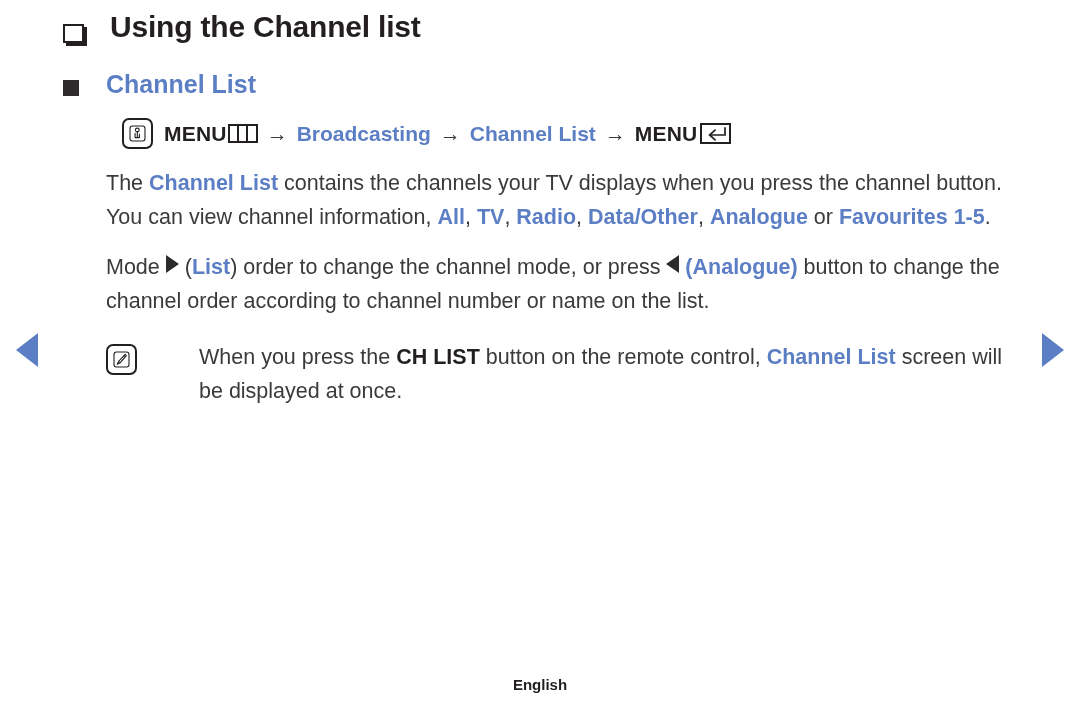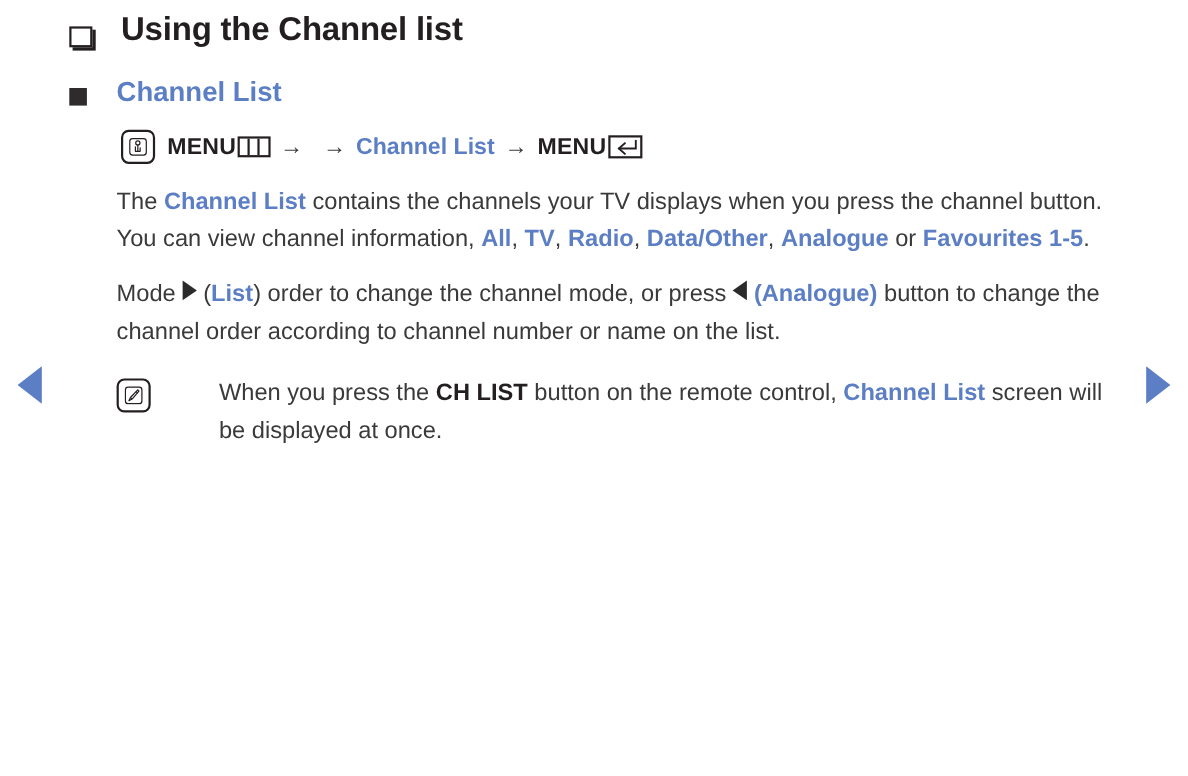--- a/index.html
+++ b/index.html
@@ -99,21 +99,21 @@
     margin-left: 44px;
     width: 916px;
   }
 
   
   .menu-path {
     display: flex;
     align-items: center;
     font-size: 21px;
     line-height: 1.2;
-    margin: 0 0 18px 4px;
+    margin: 0 0 18px 16px;
     white-space: nowrap;
   }
   .icon-oo {
     width: 27px;
     height: 27px;
     border: 2px solid #231f20;
     border-radius: 7px;
     margin-right: 11px;
     flex: 0 0 auto;
     display: flex;
@@ -270,20 +270,21 @@
         <span class="icon-oo">
           <svg width="17" height="17" viewBox="0 0 17 17">
             <rect x="1" y="1" width="15" height="15" rx="2.5" fill="none" stroke="#231f20" stroke-width="1.1"></rect>
             <circle cx="8.3" cy="5" r="1.9" fill="none" stroke="#231f20" stroke-width="1.1"></circle>
             <path d="M8.3 6.6 L8.3 10.2 M6.1 8.4 L6.1 12.6 M8.3 9.1 L8.3 12.6 M10.4 9.4 L10.4 12.6 M6.1 12.6 L10.4 12.6" fill="none" stroke="#231f20" stroke-width="1.1" stroke-linecap="round"></path>
           </svg>
         </span>
         <span class="mp-strong">MENU</span>
           <span class="icon-menugrid"></span>
         <span class="mp-arrow">→</span>
+        <span class="mp-blue">Broadcasting</span>
         <span class="mp-arrow">→</span>
         <span class="mp-blue">Channel List</span>
         <span class="mp-arrow">→</span>
         <span class="mp-strong">MENU</span>
           <span class="icon-enter">
           <svg width="21" height="14" viewBox="0 0 21 14">
             <path d="M19 1 L19 8 L4 8" fill="none" stroke="#231f20" stroke-width="1.7" stroke-linecap="square"></path>
             <path d="M9 3.2 L3.6 8 L9 12.8" fill="none" stroke="#231f20" stroke-width="1.7" stroke-linecap="square" stroke-linejoin="miter"></path>
           </svg>
         </span>
@@ -306,14 +307,15 @@
           </svg>
         </span>
         <div class="note-text">
           <span>When you press the </span><span class="dark-bold">CH LIST</span><span> button on the remote control, </span><span class="blue">Channel List</span><span> screen will be displayed at once.</span>
         </div>
       </div>
 
     </div>
   </div>
 
+  <div class="footer">English</div>
 
 </div>
 
 </body></html>

